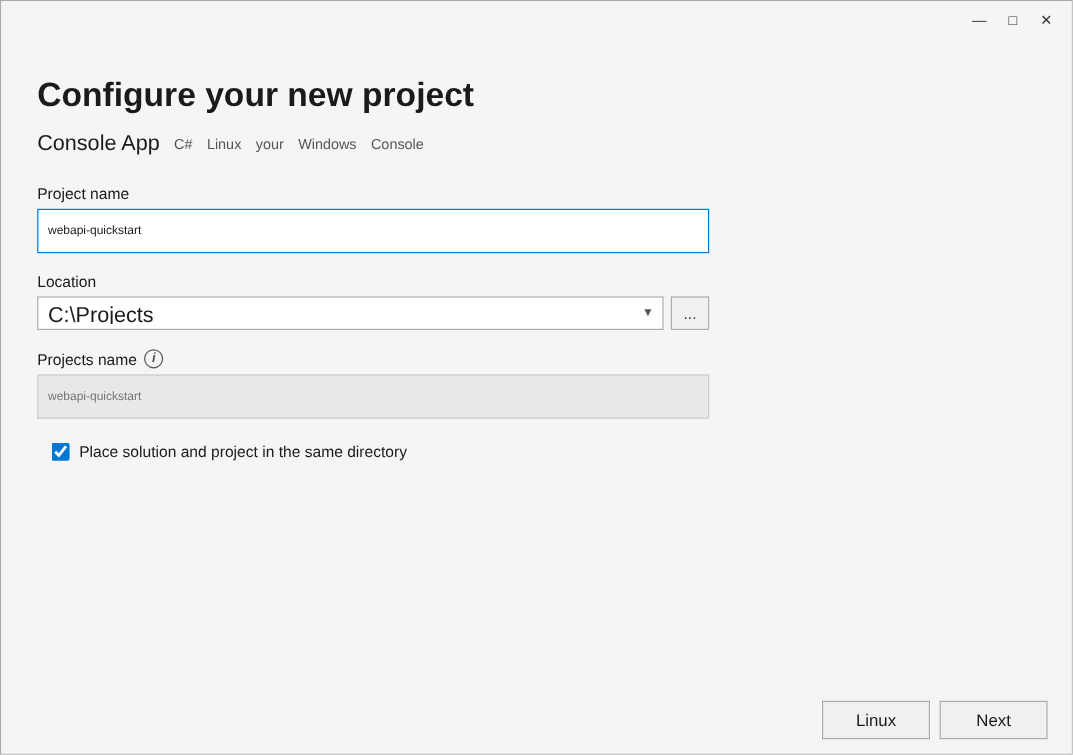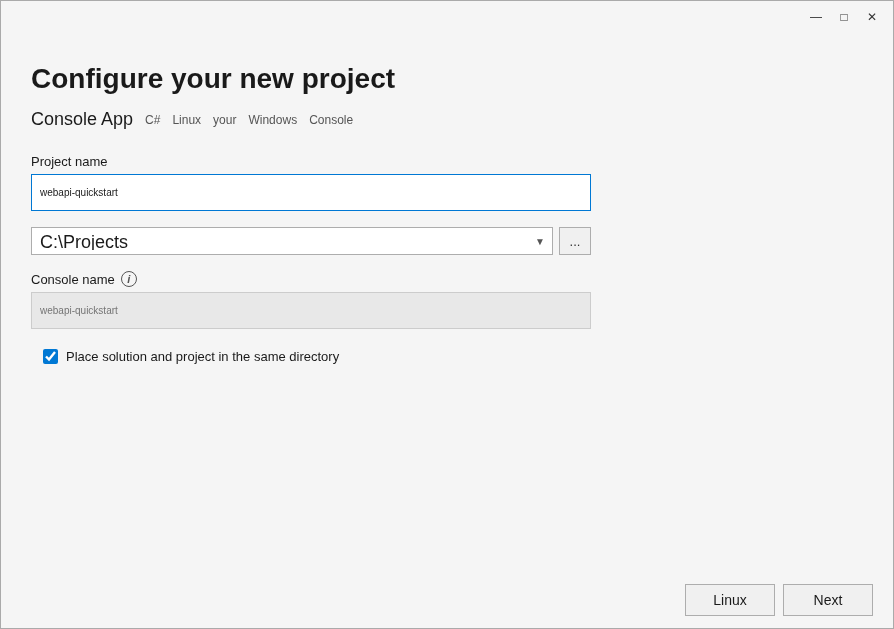--- a/index.html
+++ b/index.html
@@ -270,34 +270,35 @@
     </div>
 
     <div class="form-section">
 
       <div class="form-group">
         <label class="form-label">Project name</label>
         <input type="text" class="form-input" value="webapi-quickstart" style="">
       </div>
 
       <div class="form-group">
+        <label class="form-label">Location</label>
         <div class="location-row">
           <div class="location-select-wrapper">
             <select class="location-select">
               <option>C:\Projects</option>
             </select>
             <span class="select-arrow">▼</span>
           </div>
           <button class="browse-btn">...</button>
         </div>
       </div>
 
       <div class="form-group">
         <label class="form-label">
-          <span>Console name</span>
+          <span>Projects name</span>
           <span class="info-icon">i</span>
         </label>
         <input type="text" class="form-input disabled" disabled="" placeholder="webapi-quickstart" style="">
       </div>
 
       <div class="checkbox-row">
         <input type="checkbox" class="checkbox-input" id="same-dir-checkbox" checked="" style="">
         <label for="same-dir-checkbox" class="checkbox-label">Place solution and project in the same directory</label>
       </div>
 

